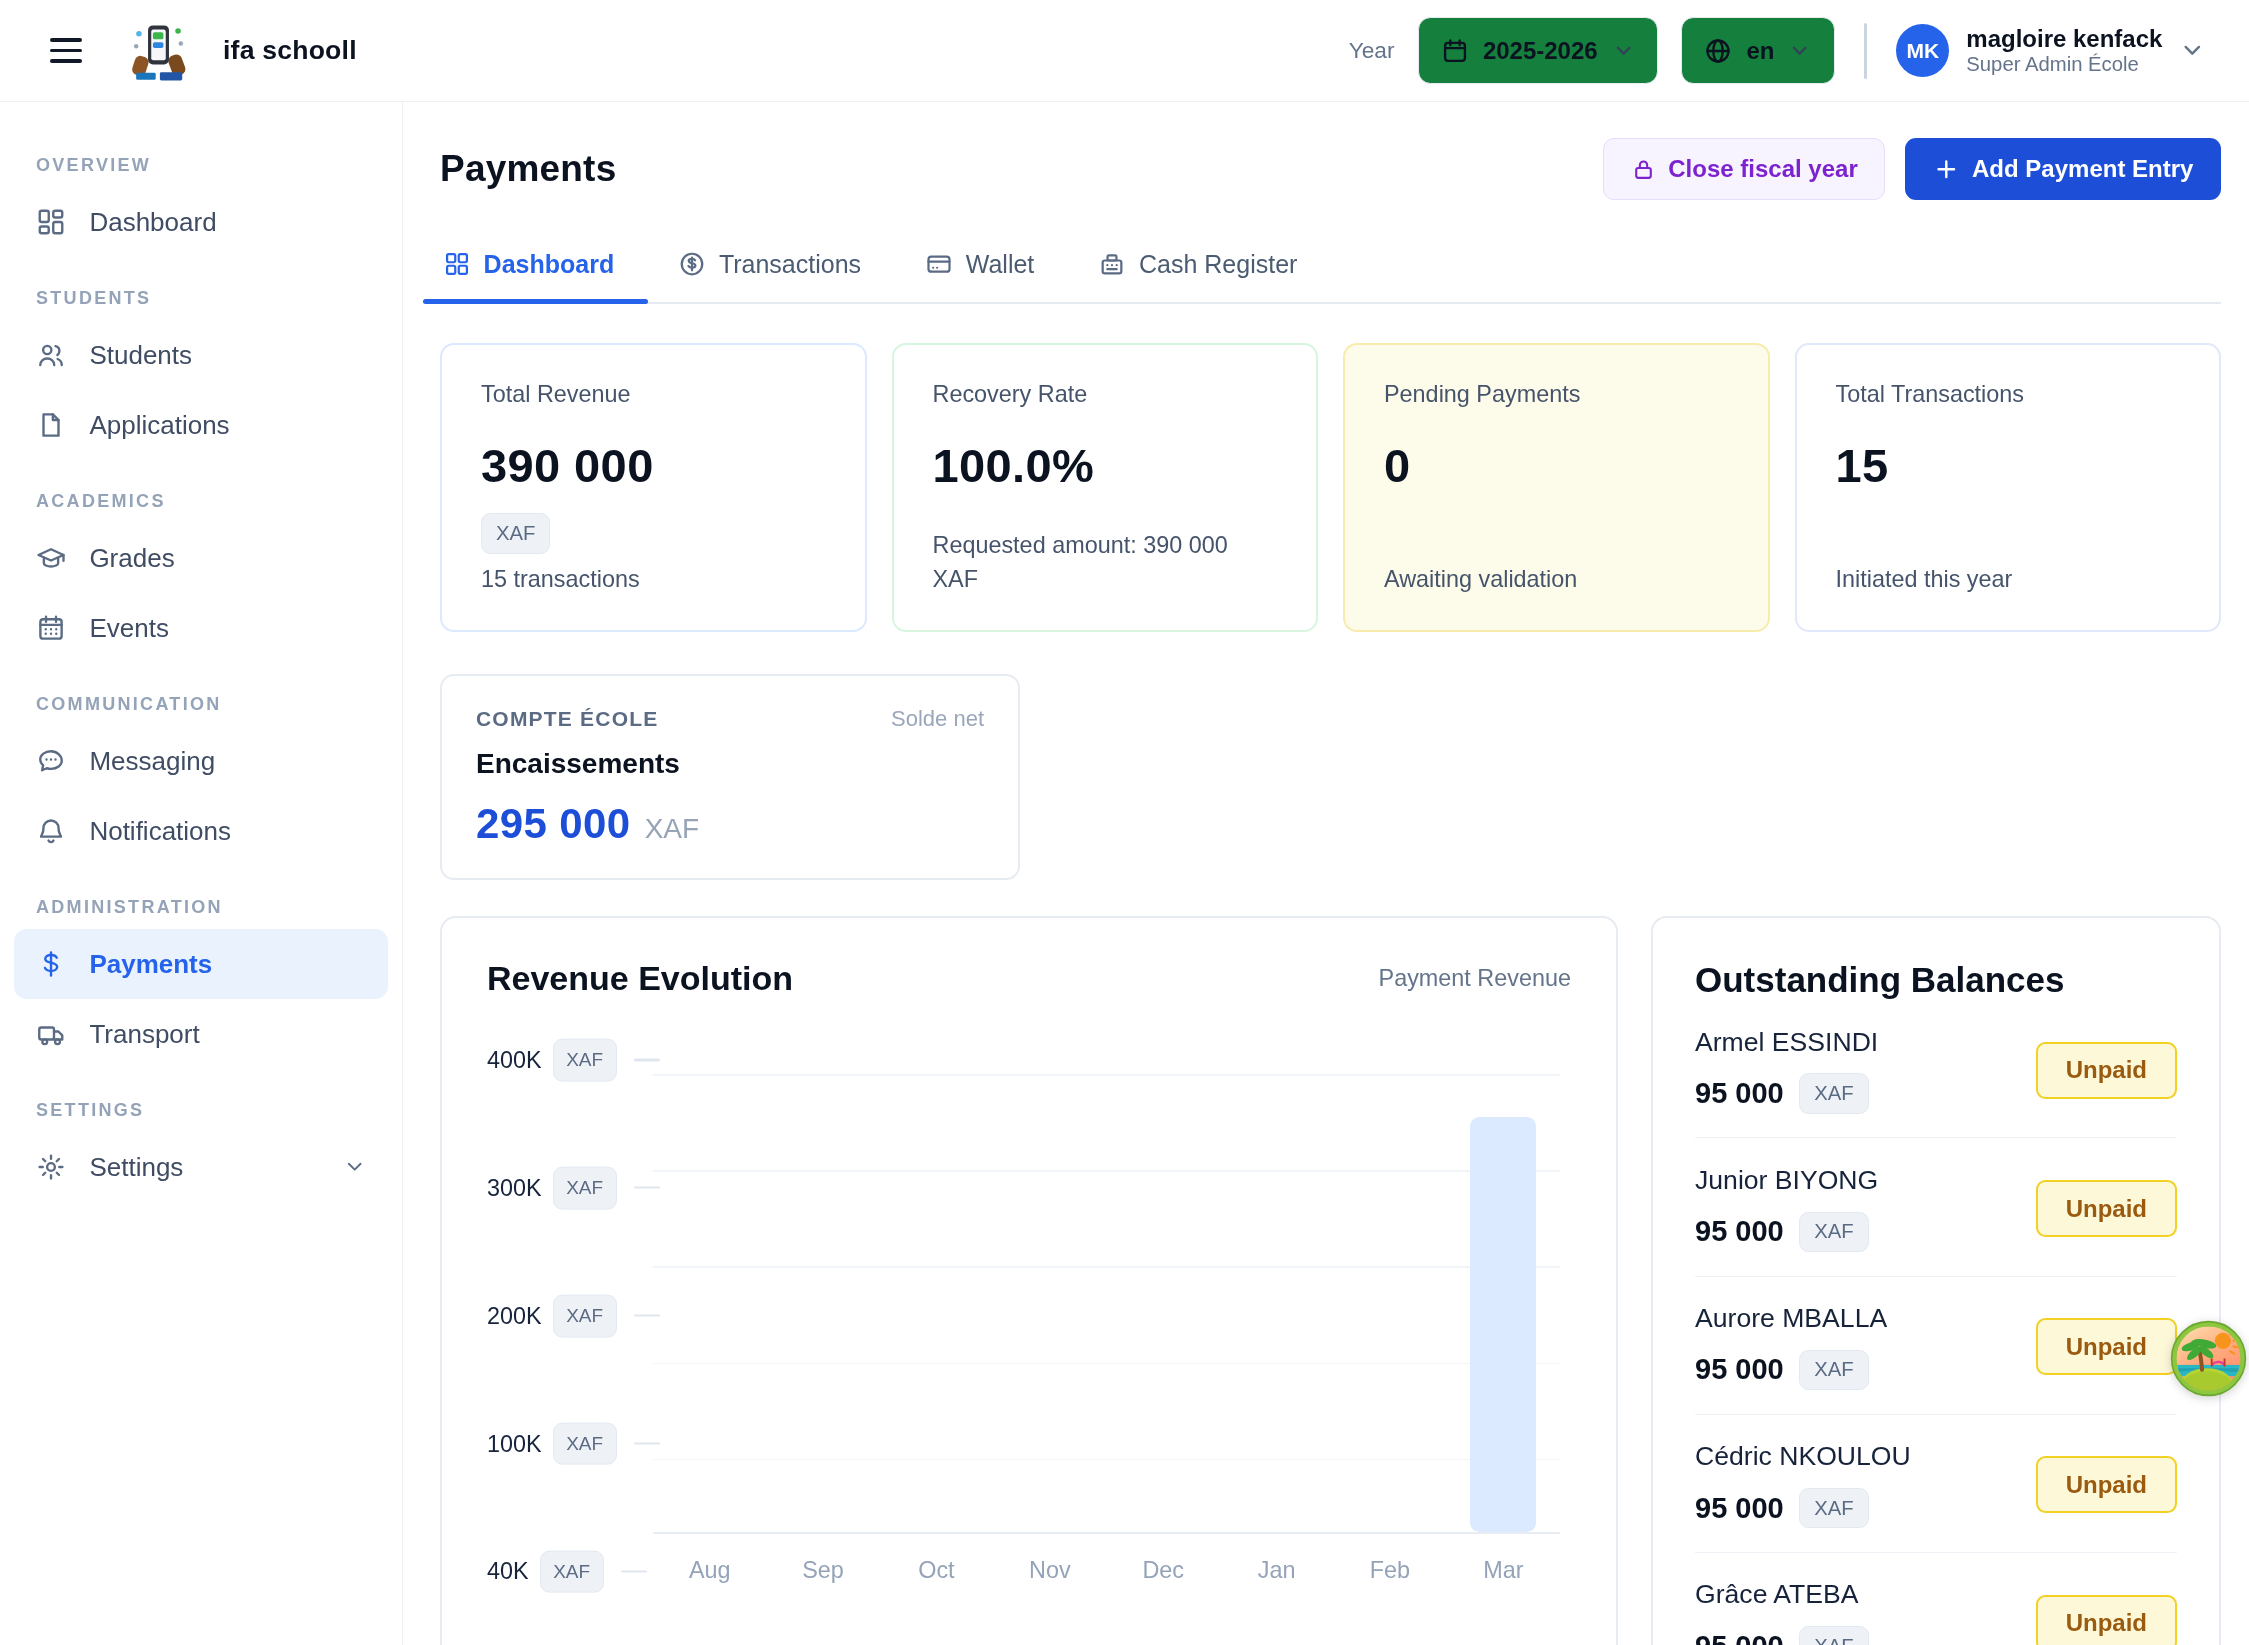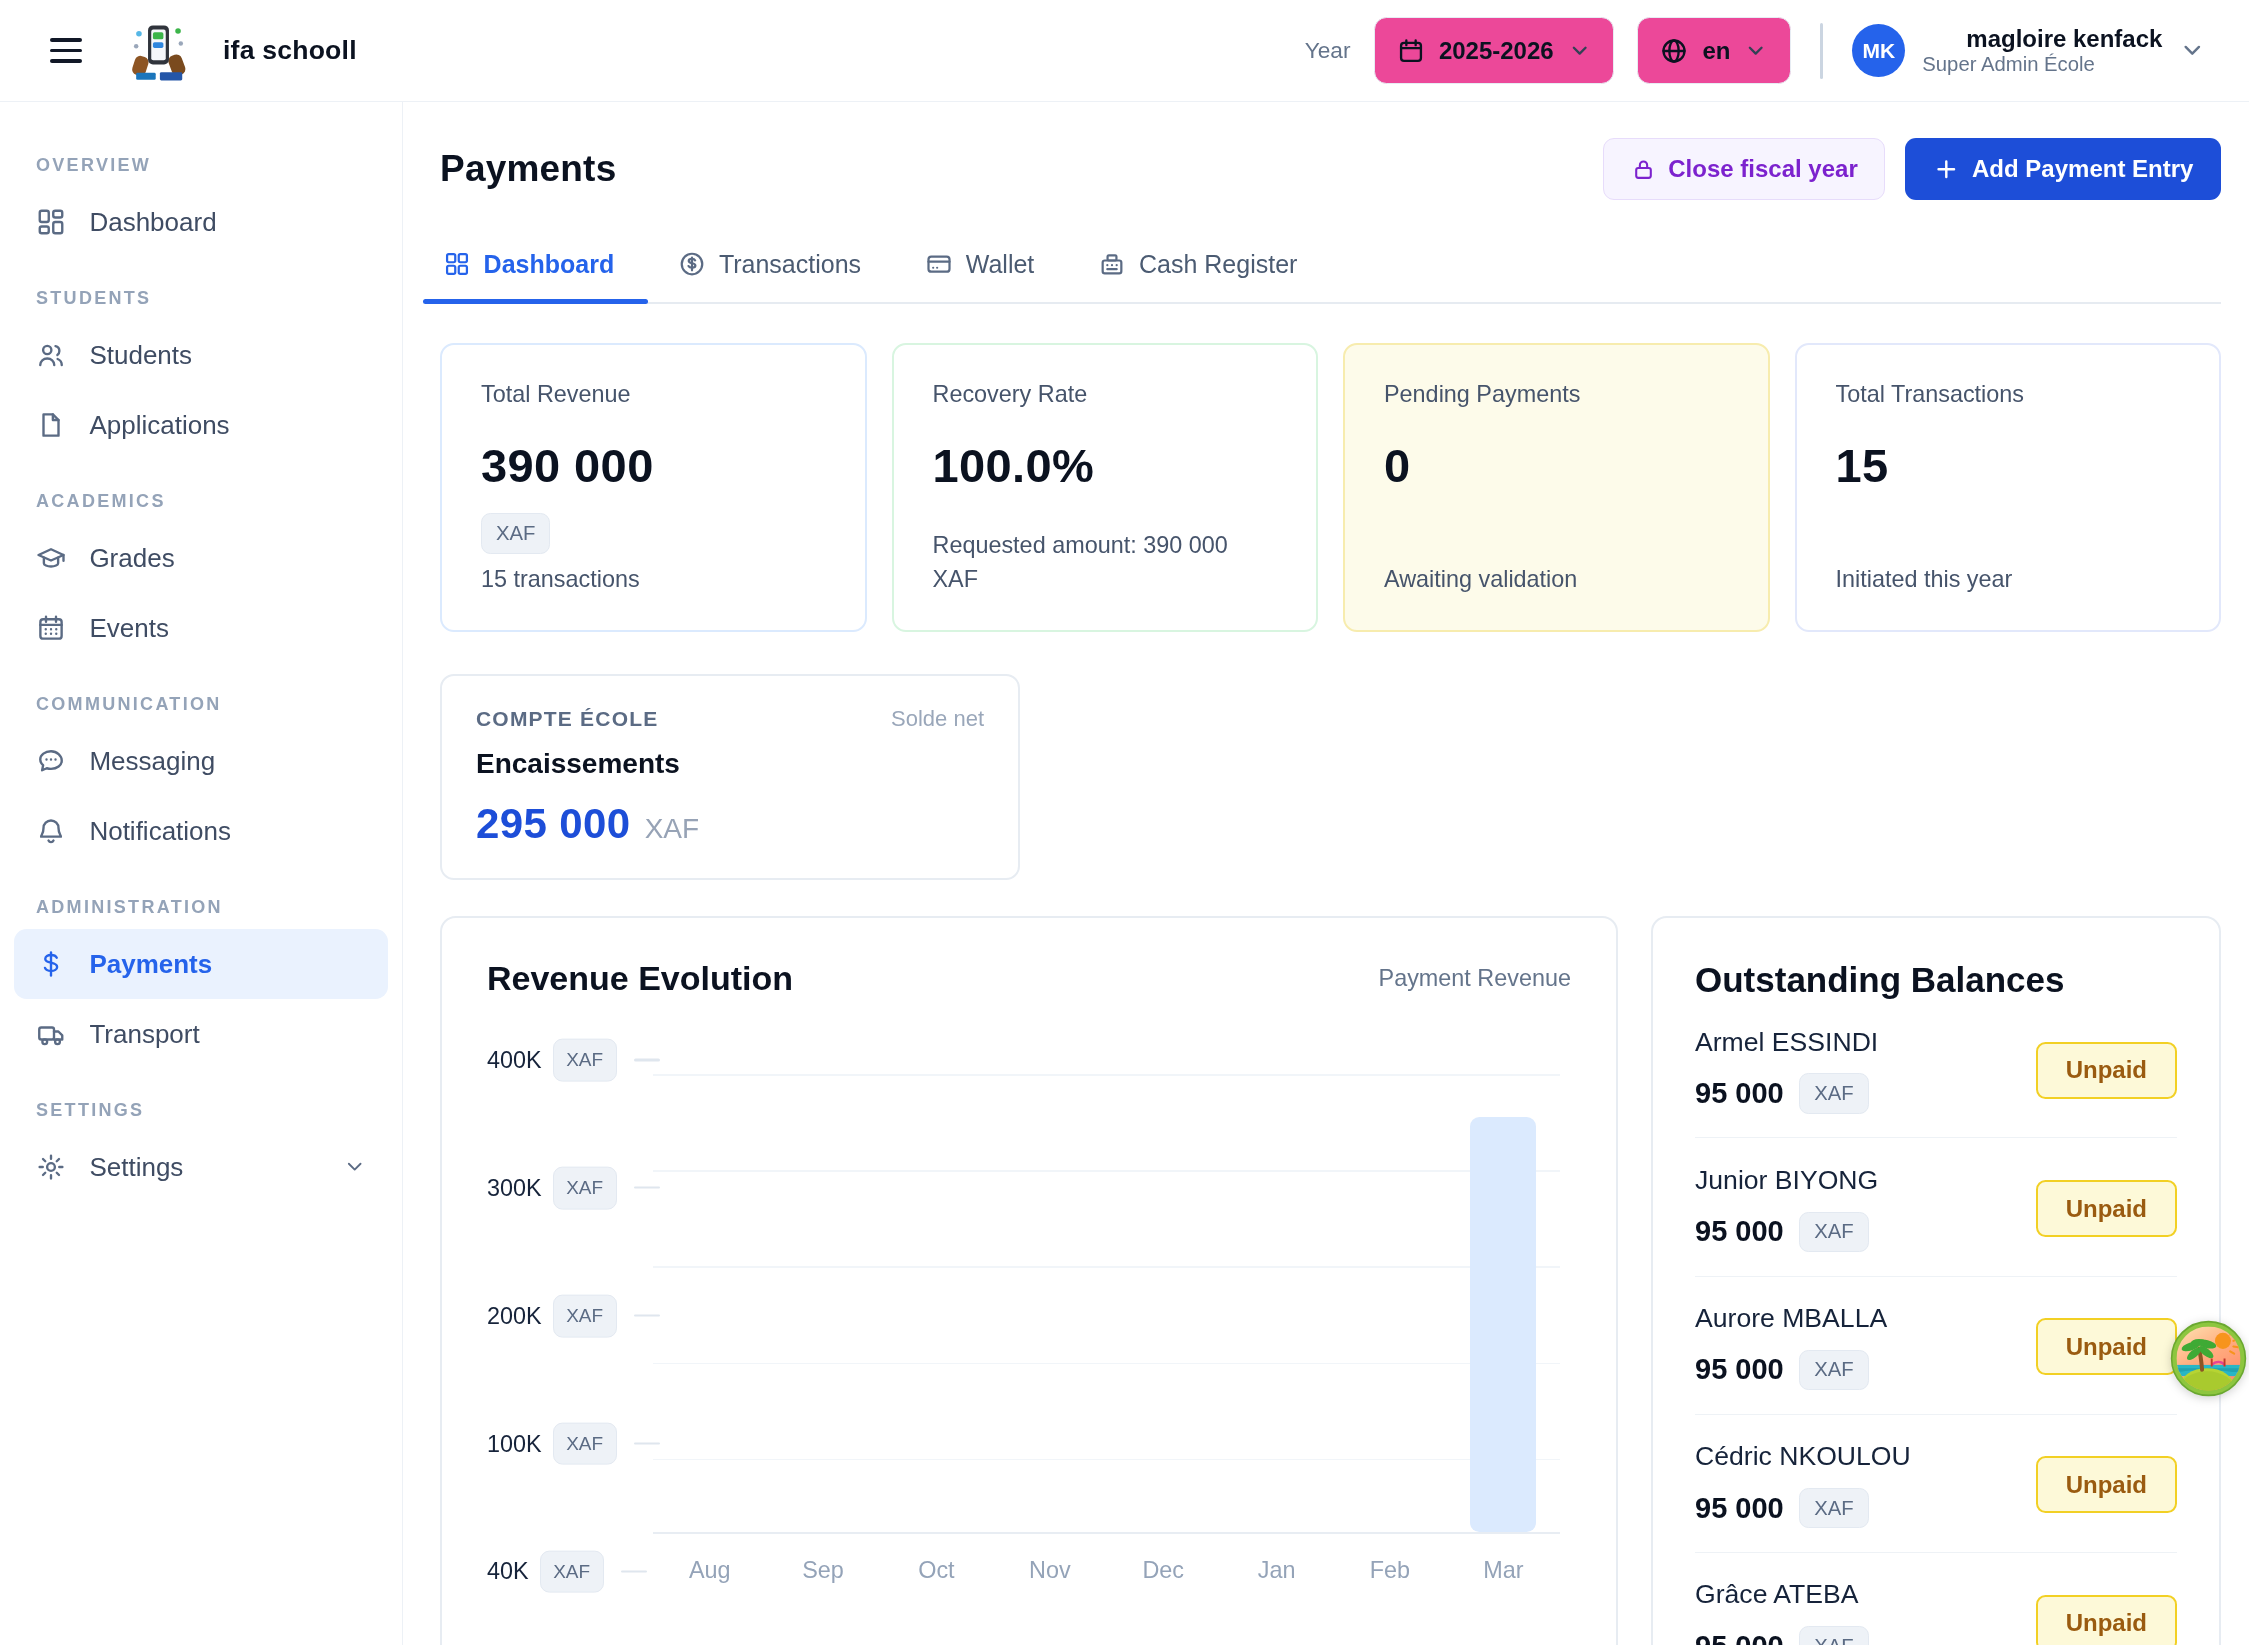--- a/index.html
+++ b/index.html
@@ -11,30 +11,30 @@
   .header { position:absolute; top:0; left:0; width:2250px; height:102px; background:#fff;
     border-bottom:1.6px solid #edf1f6; display:flex; align-items:center; padding:0 44px 0 44px; z-index:20; }
   .hamburger { width:44px; height:34px; display:flex; flex-direction:column; justify-content:space-between;
     padding:4.7px 6.2px; cursor:pointer; background:none; border:none; }
   .hamburger span { display:block; height:3.9px; border-radius:2.3px; background:#111827; }
   .brand { display:flex; align-items:center; gap:31px; margin-left:37px; cursor:pointer; }
   .brand-logo { width:67px; height:67px; }
   .brand-name { font-size:26.6px; font-weight:700; color:#0b1220; letter-spacing:0.2px; }
   .header-right { margin-left:auto; display:flex; align-items:center; gap:23.4px; }
   .year-label { font-size:22.7px; color:#64748b; }
-  .pill { display:flex; align-items:center; gap:14px; background:#ec4899; border:1.6px solid #e7ecf3;
+  .pill { display:flex; align-items:center; gap:14px; background:#15803d; border:1.6px solid #e7ecf3;
     border-radius:12.5px; height:67px; padding:0 22px; cursor:pointer; }
   .pill .pill-text { font-size:24px; font-weight:700; color:#0b1220; }
   .pill svg.ic { width:28px; height:28px; color:#0b1220; }
   .pill svg.chev { width:23.4px; height:23.4px; color:#334155; }
   .vdivider { width:2.3px; height:56px; background:#cbd5e1; border-radius:1.6px; margin:0 6.2px; }
   .usermenu { display:flex; align-items:center; gap:17px; cursor:pointer; }
   .avatar { width:53px; height:53px; border-radius:50%; background:#2563eb; color:#fff;
     display:flex; align-items:center; justify-content:center; font-size:21px; font-weight:700; }
-  .user-name { font-size:24px; font-weight:700; color:#0b1220; line-height:1.15;margin-left:44px; }
+  .user-name { font-size:24px; font-weight:700; color:#0b1220; line-height:1.15; }
   .user-role { font-size:20.3px; color:#64748b; line-height:1.2; }
   .usermenu svg { width:26.6px; height:26.6px; color:#64748b; }
 
   
   .sidebar { position:absolute; top:102px; left:0; bottom:0; width:403px; background:#fff;
     border-right:1.6px solid #edf1f6; padding-top:22px; z-index:10; }
   .side-label { font-size:18px; font-weight:700; letter-spacing:2.3px; color:#94a3b8;
     margin:31px 36px 11px 36px; }
   .side-item { display:flex; align-items:center; gap:23.4px; padding:19.5px 36px; font-size:26px;
     color:#3f4c63; cursor:pointer; border-radius:12.5px; }

